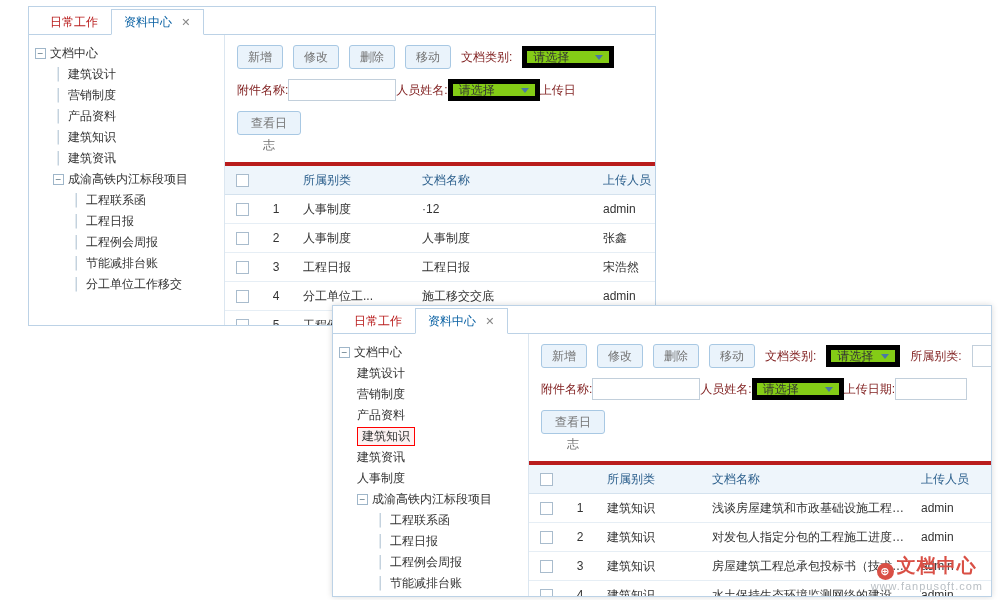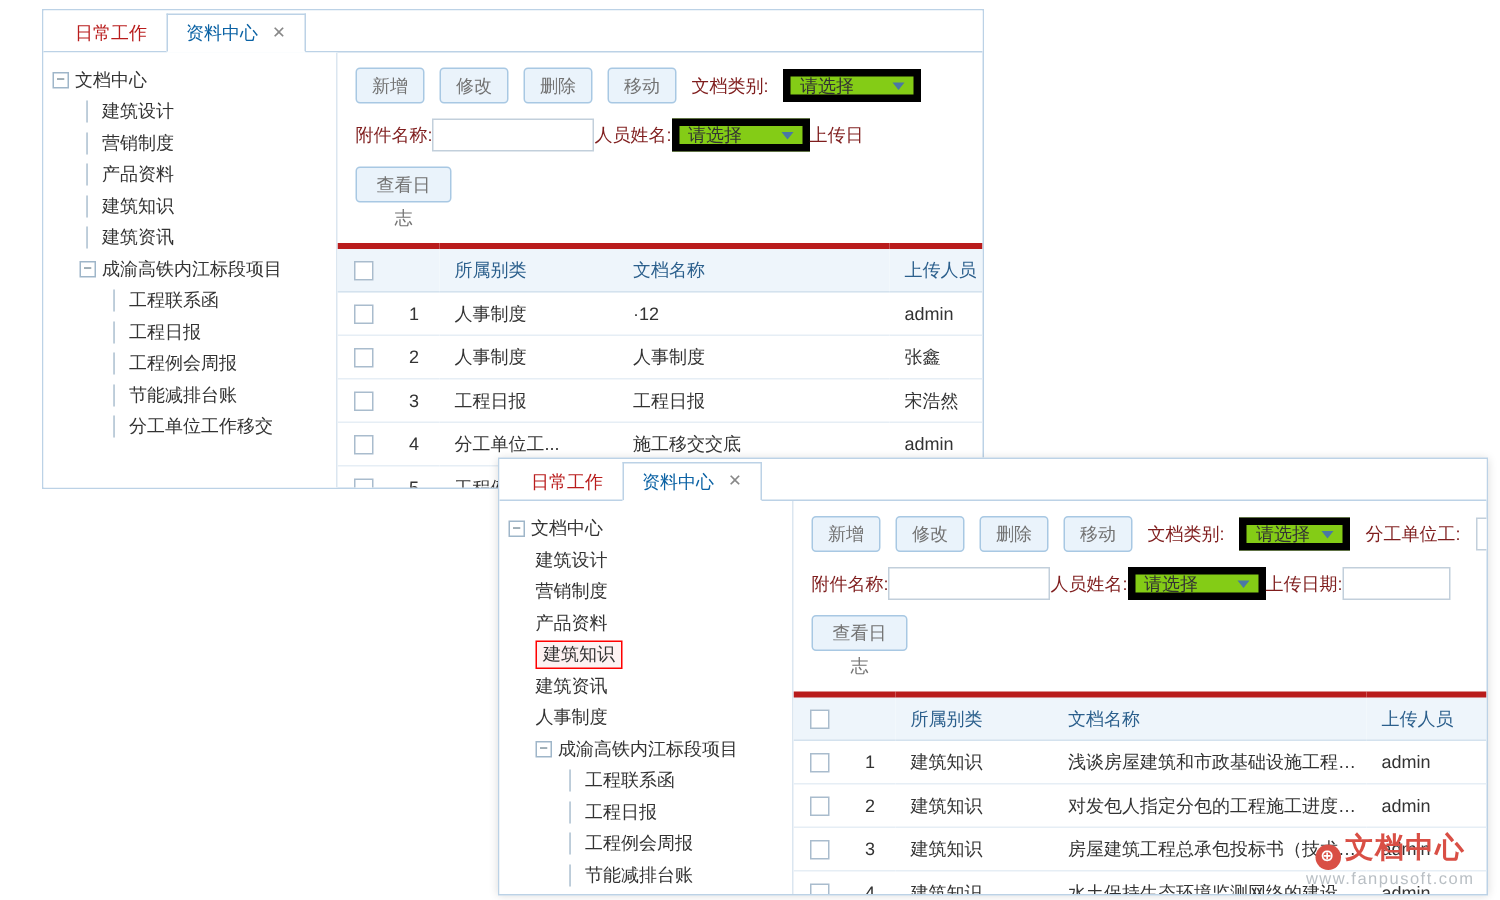--- a/index.html
+++ b/index.html
@@ -437,21 +437,21 @@
       <div class="toolbar">
         <div class="btn">新增</div>
         <div class="btn">修改</div>
         <div class="btn">删除</div>
         <div class="btn">移动</div>
         <span class="lbl">文档类别:</span>
         <div class="sel-box" style="width:92px">
           <span>请选择</span>
           <span class="caret"></span>
         </div>
-        <span class="lbl">分工单位工:</span>
+        <span class="lbl">所属别类:</span>
         <input class="inp" style="width: 60px;" value="">
       </div>
 
       <div class="row2">
         <span class="lbl">附件名称:</span>
         <input class="inp" style="width: 108px;" value="">
         <span class="lbl">人员姓名:</span>
         <div class="sel-box" style="width:92px">
           <span>请选择</span>
           <span class="caret"></span>

